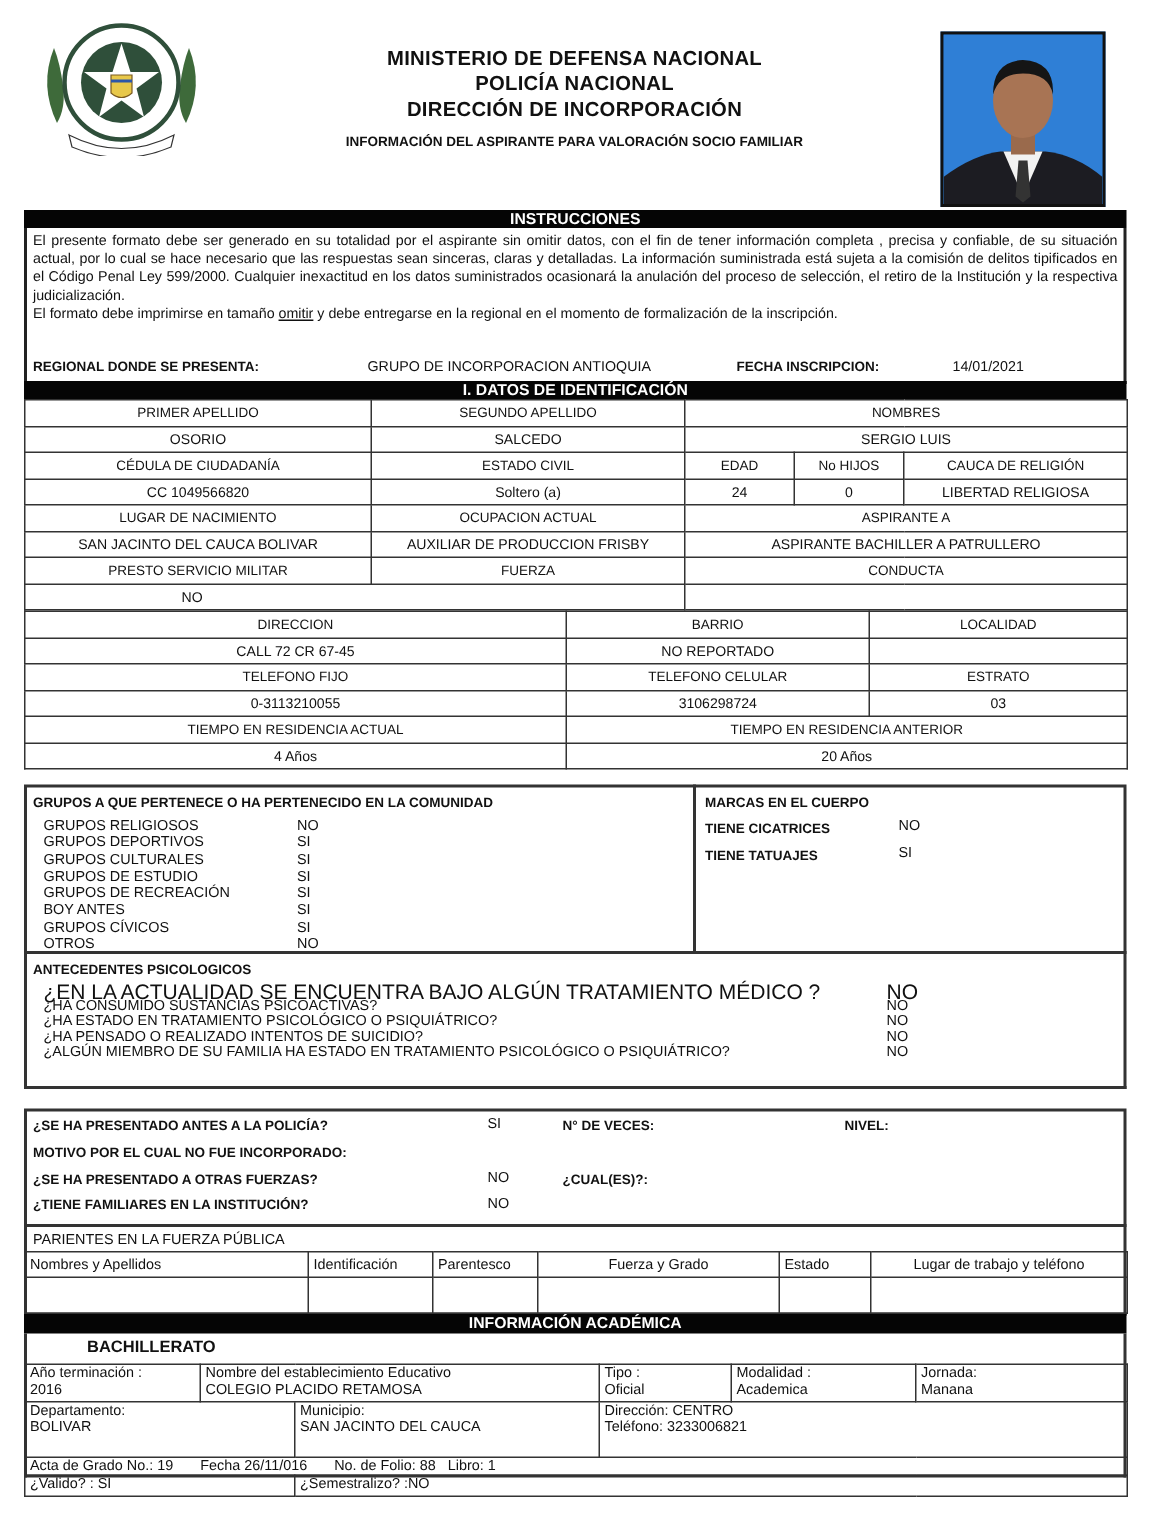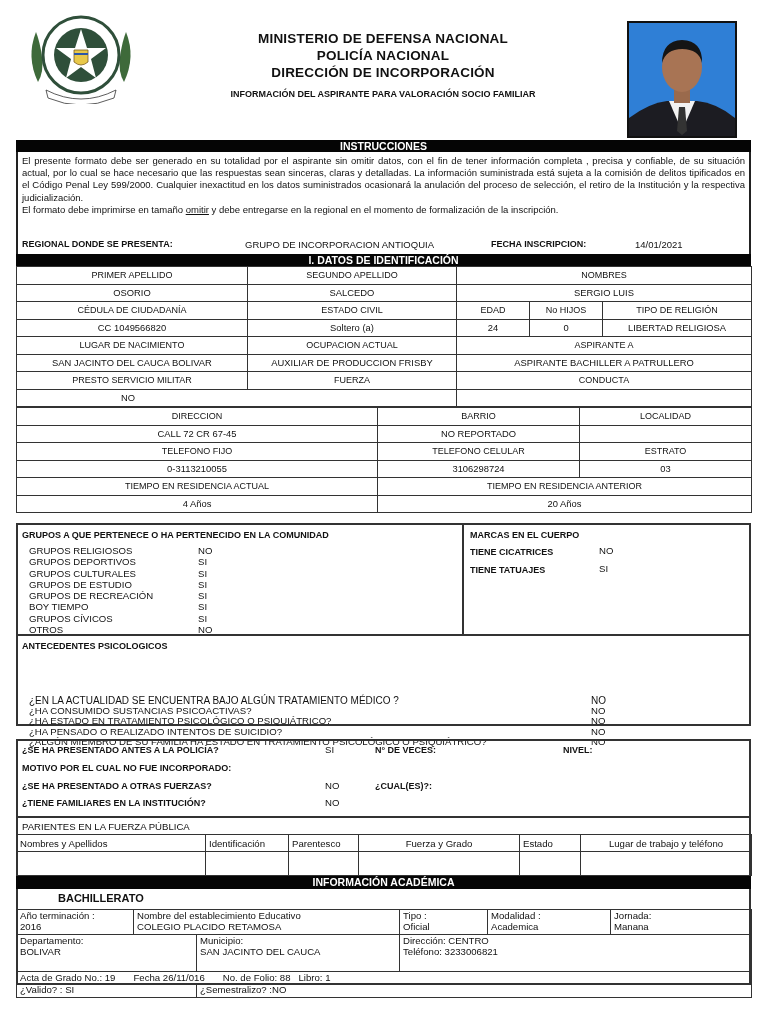--- a/index.html
+++ b/index.html
@@ -86,21 +86,21 @@
   <tr>
     <td>OSORIO</td>
     <td>SALCEDO</td>
     <td colspan="3">SERGIO LUIS</td>
   </tr>
   <tr>
     <td class="h">CÉDULA DE CIUDADANÍA</td>
     <td class="h">ESTADO CIVIL</td>
     <td class="h">EDAD</td>
     <td class="h">No HIJOS</td>
-    <td class="h">TIPO DE RELIGIÓN</td>
+    <td class="h">CAUCA DE RELIGIÓN</td>
   </tr>
   <tr>
     <td>CC 1049566820</td>
     <td>Soltero (a)</td>
     <td>24</td>
     <td>0</td>
     <td>LIBERTAD RELIGIOSA</td>
   </tr>
   <tr>
     <td class="h">LUGAR DE NACIMIENTO</td>
@@ -179,42 +179,42 @@
     </div>
     <div style="display: flex; font-size: 9.6px; height: 11.3px; line-height: 11.3px;">
       <span style="width:169px">GRUPOS DE ESTUDIO</span>
       <span>SI</span>
     </div>
     <div style="display: flex; font-size: 9.6px; height: 11.3px; line-height: 11.3px;">
       <span style="width:169px">GRUPOS DE RECREACIÓN</span>
       <span>SI</span>
     </div>
     <div style="display: flex; font-size: 9.6px; height: 11.3px; line-height: 11.3px;">
-      <span style="width:169px">BOY TIEMPO</span>
+      <span style="width:169px">BOY ANTES</span>
       <span>SI</span>
     </div>
     <div style="display: flex; font-size: 9.6px; height: 11.3px; line-height: 11.3px;">
       <span style="width:169px">GRUPOS CÍVICOS</span>
       <span>SI</span>
     </div>
     <div style="display: flex; font-size: 9.6px; height: 11.3px; line-height: 11.3px;">
       <span style="width:169px">OTROS</span>
       <span>NO</span>
     </div>
   </div>
 <div class="lbl-b" style="left:470px; top:530px;">MARCAS EN EL CUERPO</div>
 <div class="lbl-b" style="left:470px; top:547px;">TIENE CICATRICES</div>
 <div class="txt" style="left:599px; top:545px;">NO</div>
 <div class="lbl-b" style="left:470px; top:565px;">TIENE TATUAJES</div>
 <div class="txt" style="left:599px; top:563px;">SI</div>
 
 <div class="outer" style="left:16px; top:634px; width:735px; height:92px; border-top:none;"></div>
 <div class="lbl-b" style="left:22px; top:641px;">ANTECEDENTES PSICOLOGICOS</div>
 <div id="psych-list" class="abs" style="left:29px; top:656px;">
-    <div style="display: flex; font-size: 10px; height: 10.2px; line-height: 10.2px; white-space: nowrap; margin-top: 40px;">
+    <div style="display: flex; font-size: 14px; height: 10.2px; line-height: 10.2px; white-space: nowrap;">
       <span style="width:562px">¿EN LA ACTUALIDAD SE ENCUENTRA BAJO ALGÚN TRATAMIENTO MÉDICO ?</span>
       <span>NO</span>
     </div>
     <div style="display: flex; font-size: 9.6px; height: 10.2px; line-height: 10.2px; white-space: nowrap;">
       <span style="width:562px">¿HA CONSUMIDO SUSTANCIAS PSICOACTIVAS?</span>
       <span>NO</span>
     </div>
     <div style="display: flex; font-size: 9.6px; height: 10.2px; line-height: 10.2px; white-space: nowrap;">
       <span style="width:562px">¿HA ESTADO EN TRATAMIENTO PSICOLÓGICO O PSIQUIÁTRICO?</span>
       <span>NO</span>

